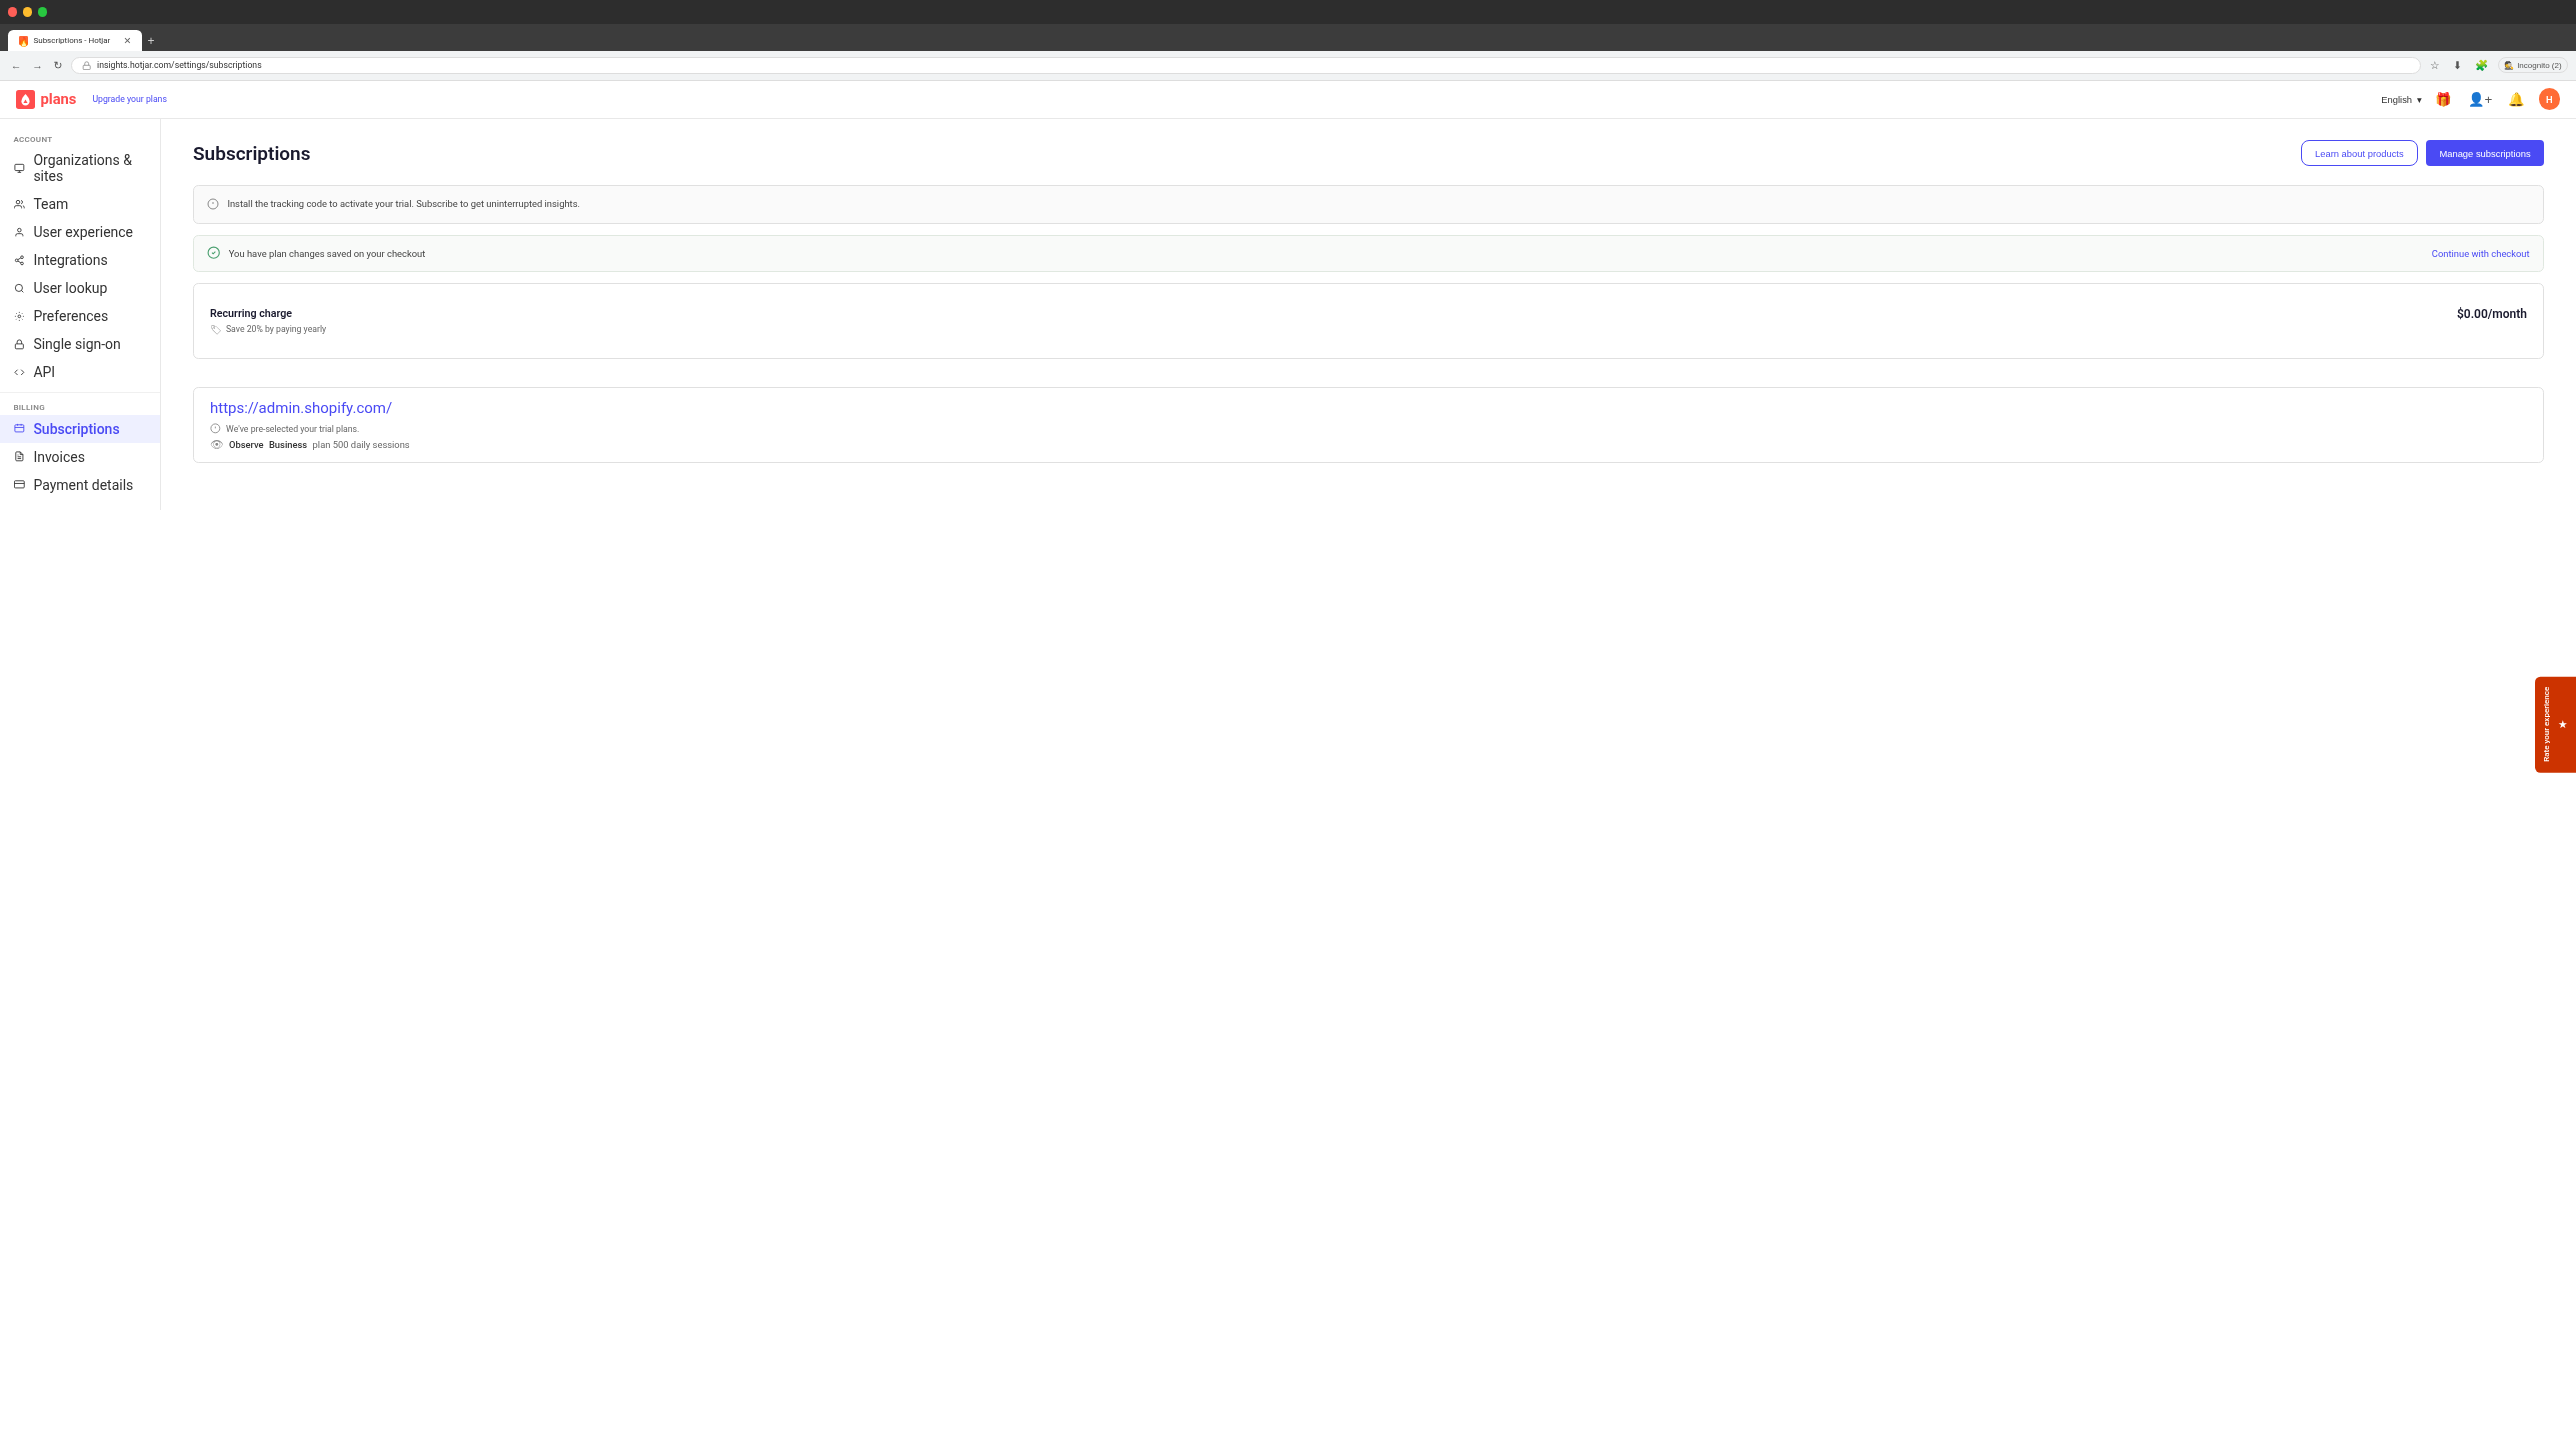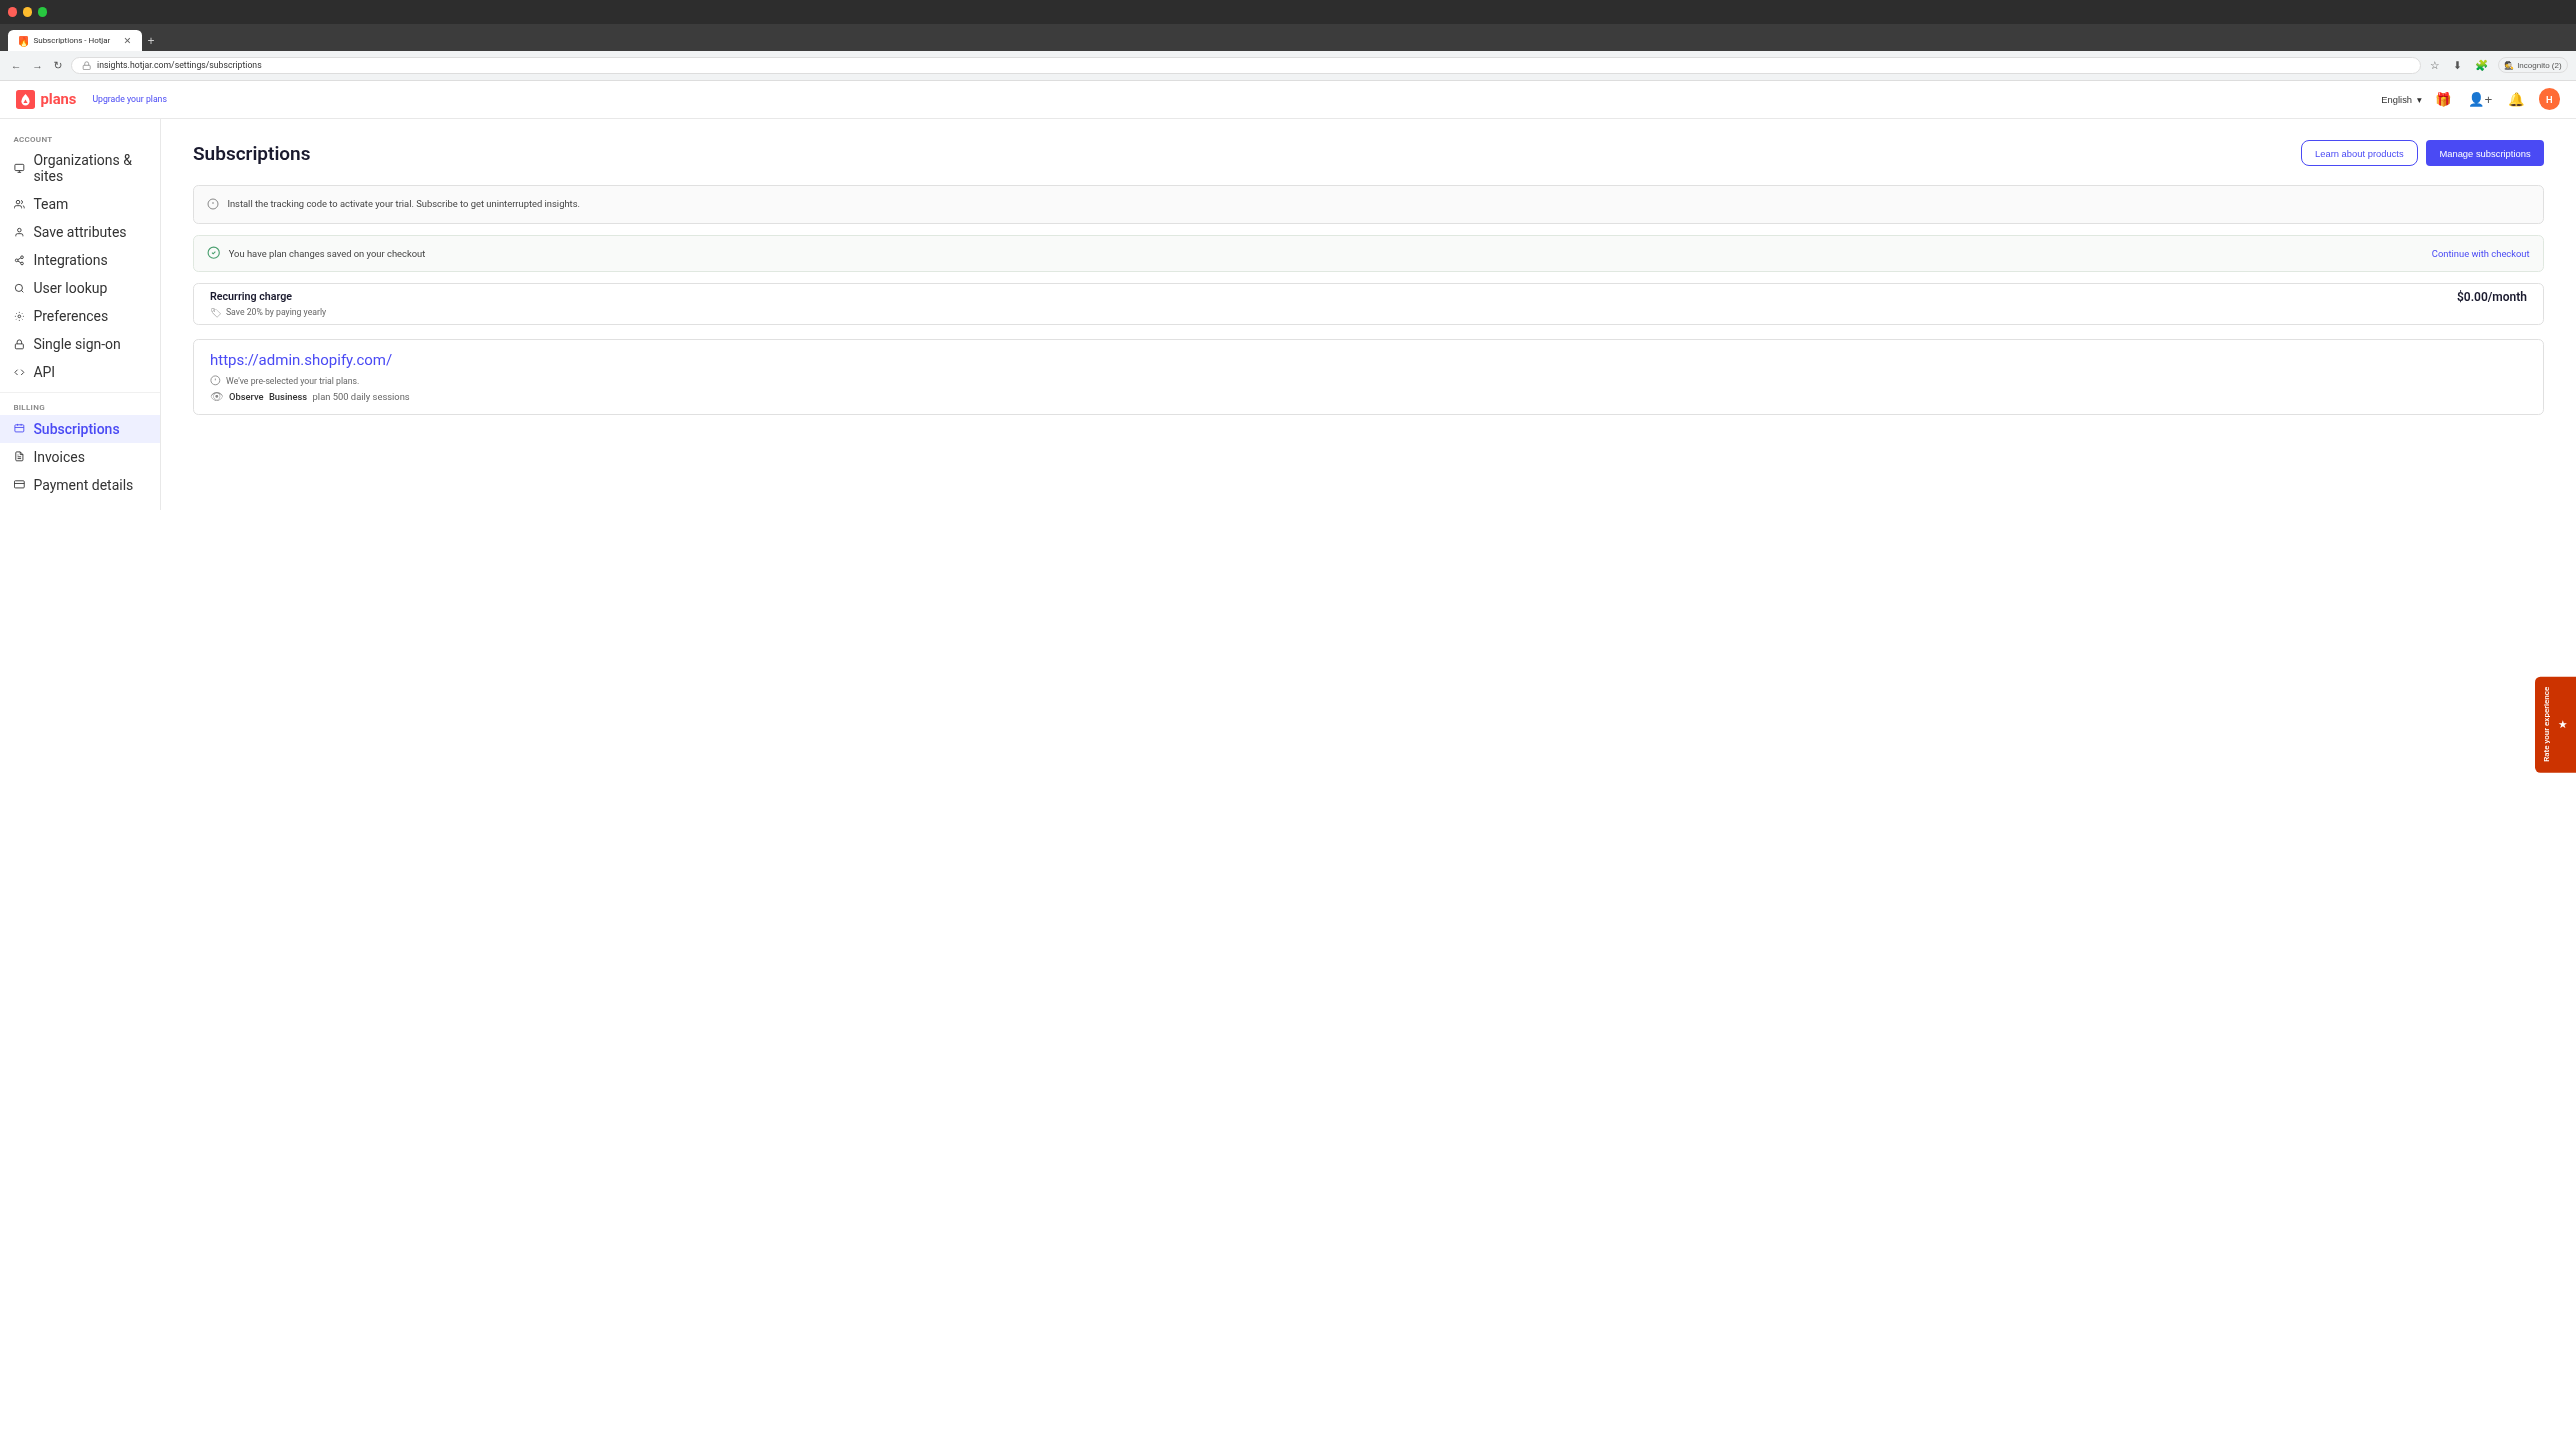--- a/index.html
+++ b/index.html
@@ -63,21 +63,21 @@
     .alert-icon { color: #888; font-size: 12px; flex-shrink: 0; margin-top: 0.7px; }
     .alert-text { font-size: 9.4px; color: #444; line-height: 1.5; }
 
     
     .success-banner { background: #f9faf9; border: 1px solid #e0e8e0; border-radius: 5.4px; padding: 9.4px 13.4px; display: flex; align-items: center; gap: 8px; margin-bottom: 10.7px; }
     .success-icon { color: #4a9f6f; font-size: 13.4px; flex-shrink: 0; }
     .success-text { font-size: 9.4px; color: #444; flex: 1; }
     .success-link { color: #4a4af4; font-size: 9.4px; text-decoration: none; white-space: nowrap; }
 
     
-    .charge-card { border: 1px solid #e0e0e0; border-radius: 5.4px; padding: 6px 16px; margin-bottom: 14px; }
+    .charge-card { border: 1px solid #e0e0e0; border-radius: 5.4px; padding: 23px 16px; margin-bottom: 28px; }
     .charge-header { display: flex; align-items: flex-start; justify-content: space-between; }
     .charge-title { font-size: 10.7px; font-weight: 600; color: #1a1a2e; }
     .charge-amount { font-size: 12px; font-weight: 600; color: #1a1a2e; }
     .charge-subtitle { display: flex; align-items: center; gap: 4px; margin-top: 4px; color: #666; font-size: 8.7px; }
     .tag-icon { font-size: 9.4px; color: #888; }
 
     
     .org-card { border: 1px solid #e0e0e0; border-radius: 5.4px; overflow: hidden; margin-bottom: 10.7px; }
     .org-header { padding: 10.7px 16px; border-bottom: 0.7px solid #f0f0f0; }
     .org-label { font-size: 8px; color: #888; margin-bottom: 2.7px; }
@@ -193,21 +193,21 @@
           <span class="sidebar-item-label">Team</span>
         </a>
 
         <a class="sidebar-item" href="#">
           <span class="item-icon">
             <svg width="10.7" height="10.7" viewBox="0 0 24 24" fill="none" stroke="currentColor" stroke-width="2">
                 <path d="M20 21v-2a4 4 0 0 0-4-4H8a4 4 0 0 0-4 4v2"></path>
                 <circle cx="12" cy="7" r="4"></circle>
               </svg>
           </span>
-          <span class="sidebar-item-label">Save attributes</span>
+          <span class="sidebar-item-label">User experience</span>
         </a>
 
         <a class="sidebar-item" href="#">
           <span class="item-icon">
             <svg width="10.7" height="10.7" viewBox="0 0 24 24" fill="none" stroke="currentColor" stroke-width="2">
                 <circle cx="18" cy="5" r="3"></circle>
                 <circle cx="6" cy="12" r="3"></circle>
                 <circle cx="18" cy="19" r="3"></circle>
                 <line x1="8.59" y1="13.51" x2="15.42" y2="17.49"></line>
                 <line x1="15.41" y1="6.51" x2="8.59" y2="10.49"></line>

